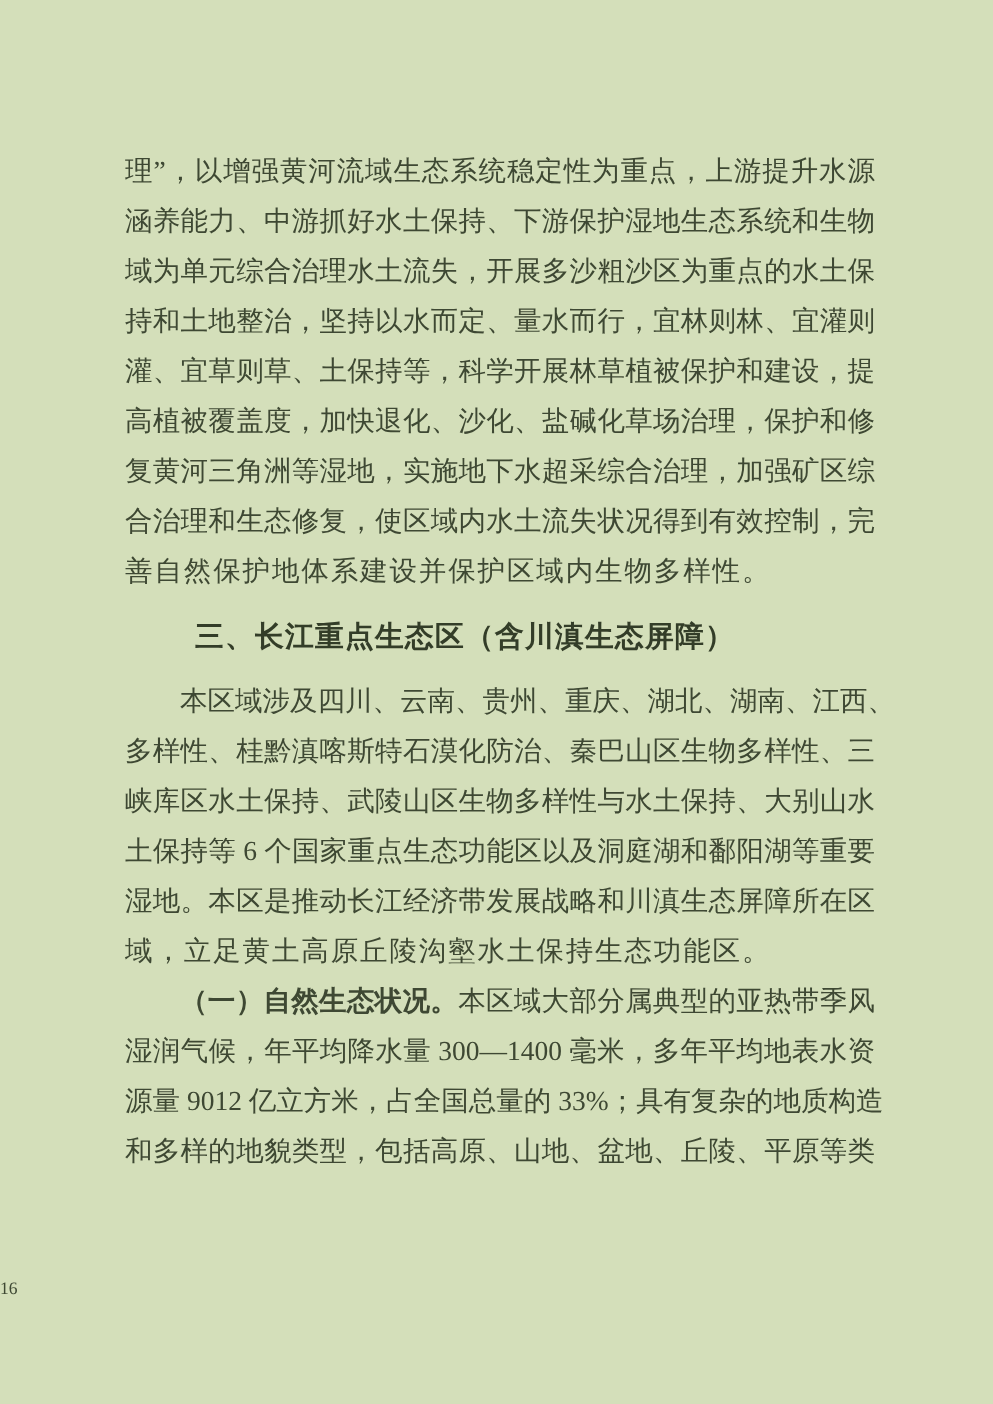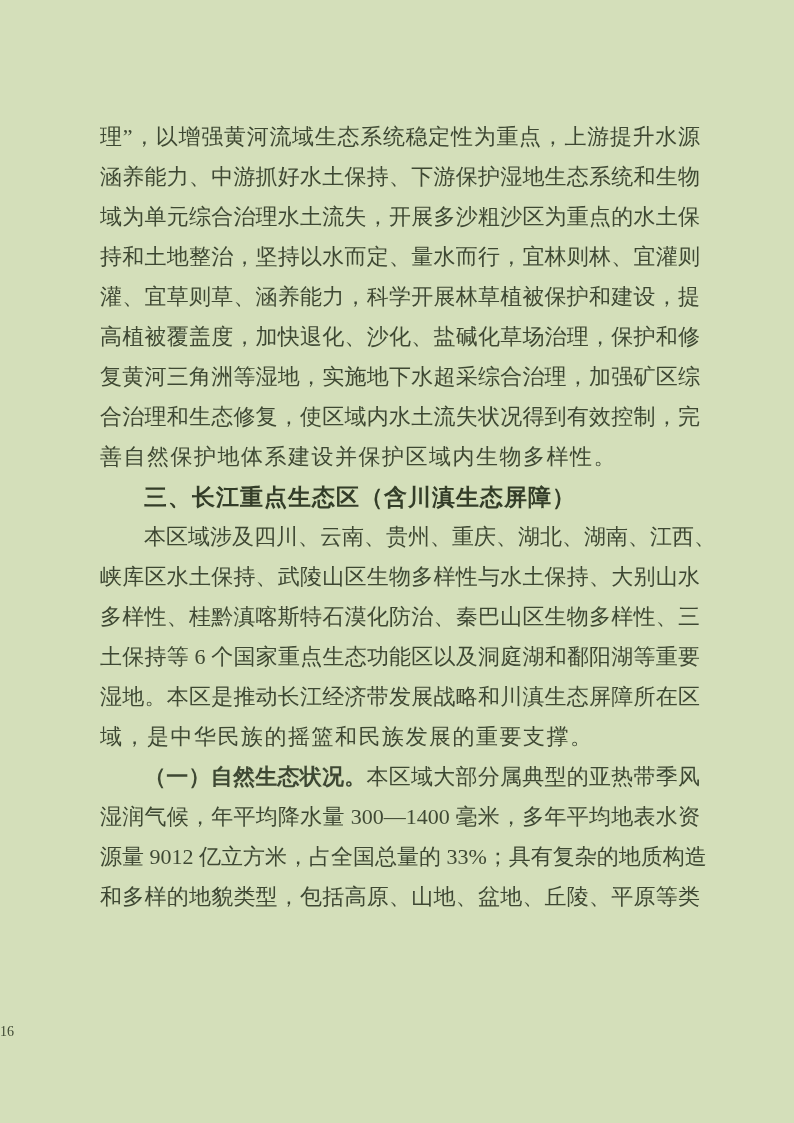--- a/index.html
+++ b/index.html
@@ -37,21 +37,21 @@
     text-align-last: left;
     letter-spacing: 1.5px;
   }
   .line.indent {
     padding-left: 44px;
   }
   .bold {
     font-weight: bold;
   }
   .heading {
-    margin: 0;
+    margin: 12px;
     height: 40px;
     line-height: 40px;
     font-size: 23px;
     font-weight: bold;
     padding-left: 44px;
     letter-spacing: 1px;
     color: #333d28;
     font-family: "Liberation Sans", "DejaVu Sans", sans-serif;
     white-space: nowrap;
   }
@@ -68,34 +68,34 @@
 </head>
 <body style="background-color: rgb(212, 223, 186);">
 
 <div class="page" id="page" style="color: rgb(62, 72, 51);">
   <div class="content">
     <div class="para">
         <div class="line"><span>理”，以增强黄河流域生态系统稳定性为重点，上游提升水源</span></div>
         <div class="line"><span>涵养能力、中游抓好水土保持、下游保护湿地生态系统和生物</span></div>
         <div class="line"><span>域为单元综合治理水土流失，开展多沙粗沙区为重点的水土保</span></div>
         <div class="line"><span>持和土地整治，坚持以水而定、量水而行，宜林则林、宜灌则</span></div>
-        <div class="line"><span>灌、宜草则草、涵养能力，科学开展林草植被保护和建设，提</span></div>
+        <div class="line"><span>灌、宜草则草、土保持等，科学开展林草植被保护和建设，提</span></div>
         <div class="line"><span>高植被覆盖度，加快退化、沙化、盐碱化草场治理，保护和修</span></div>
         <div class="line"><span>复黄河三角洲等湿地，实施地下水超采综合治理，加强矿区综</span></div>
         <div class="line"><span>合治理和生态修复，使区域内水土流失状况得到有效控制，完</span></div>
         <div class="line short"><span>善自然保护地体系建设并保护区域内生物多样性。</span></div>
       </div>
     <h2 class="heading">三、长江重点生态区（含川滇生态屏障）</h2>
     <div class="para">
         <div class="line indent"><span>本区域涉及四川、云南、贵州、重庆、湖北、湖南、江西、</span></div>
+        <div class="line"><span>多样性、桂黔滇喀斯特石漠化防治、秦巴山区生物多样性、三</span></div>
         <div class="line"><span>峡库区水土保持、武陵山区生物多样性与水土保持、大别山水</span></div>
-        <div class="line"><span>多样性、桂黔滇喀斯特石漠化防治、秦巴山区生物多样性、三</span></div>
         <div class="line"><span>土保持等 6 个国家重点生态功能区以及洞庭湖和鄱阳湖等重要</span></div>
         <div class="line"><span>湿地。本区是推动长江经济带发展战略和川滇生态屏障所在区</span></div>
-        <div class="line short"><span>域，是中华民族的摇篮和民族发展的重要支撑。</span></div>
+        <div class="line short"><span>域，立足黄土高原丘陵沟壑水土保持生态功能区。</span></div>
       </div>
     <div class="para">
         <div class="line indent"><span class="bold">（一）自然生态状况。</span><span>本区域大部分属典型的亚热带季风</span></div>
         <div class="line"><span>湿润气候，年平均降水量 300—1400 毫米，多年平均地表水资</span></div>
         <div class="line"><span>源量 9012 亿立方米，占全国总量的 33%；具有复杂的地质构造</span></div>
         <div class="line"><span>和多样的地貌类型，包括高原、山地、盆地、丘陵、平原等类</span></div>
       </div>
   </div>
   <div class="pagenum">16</div>
 </div>

